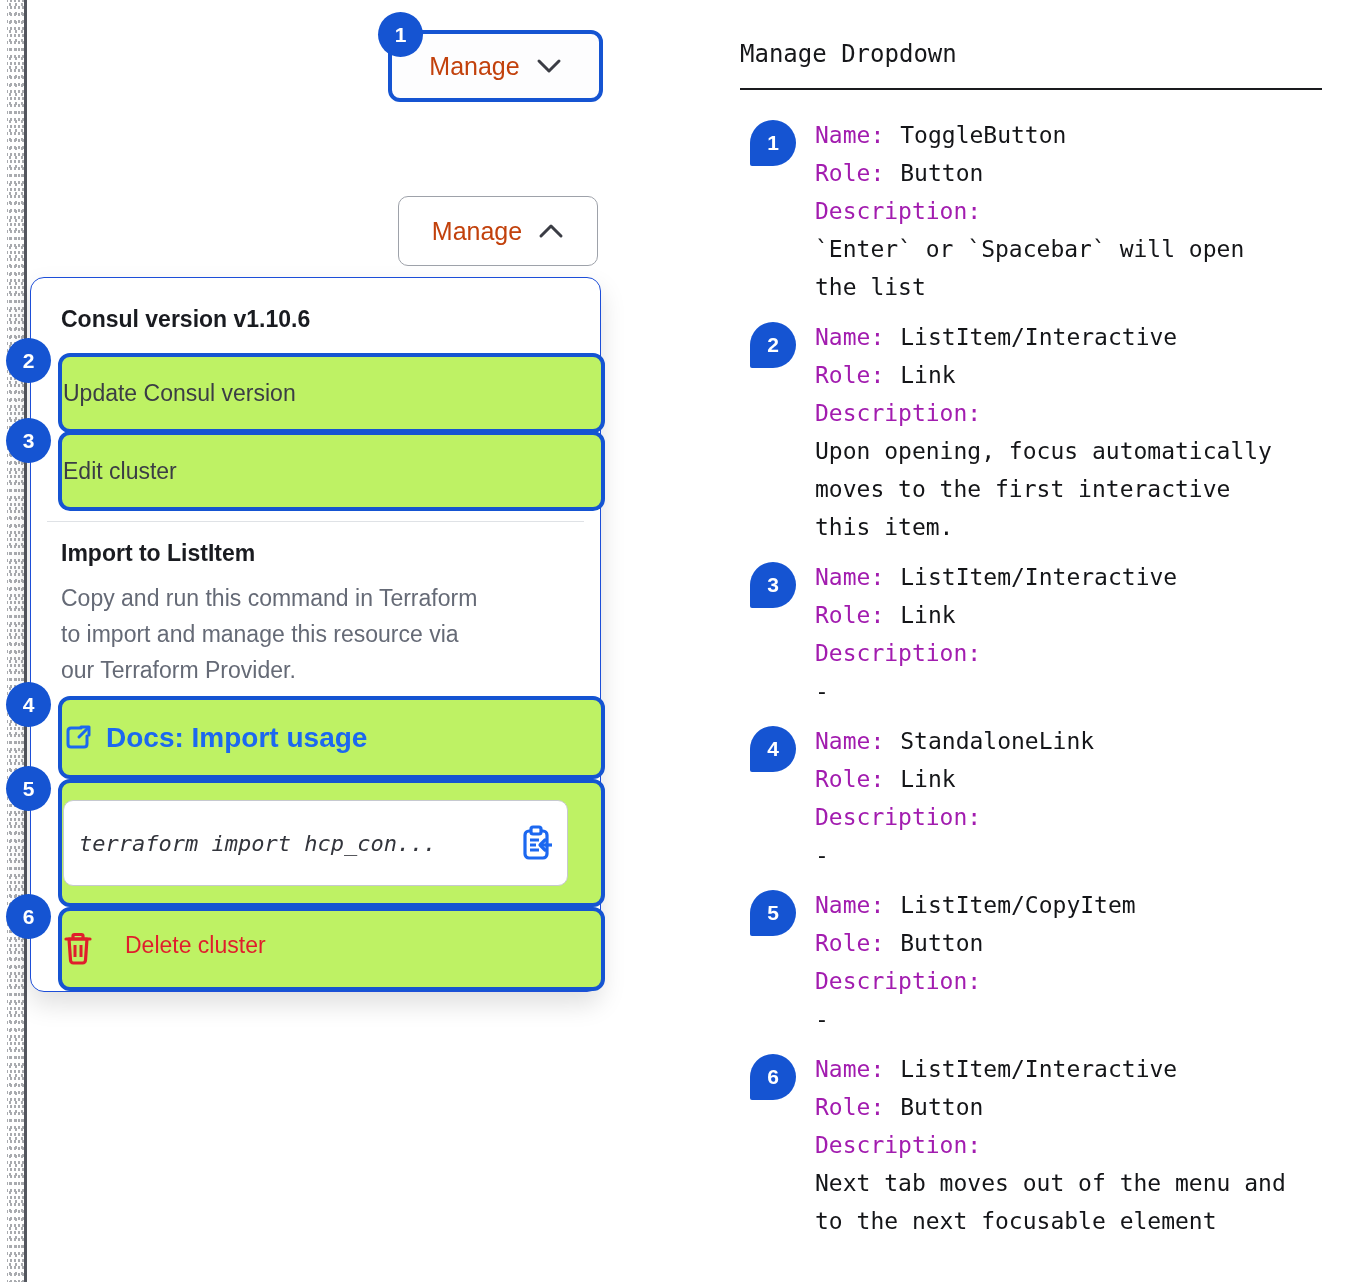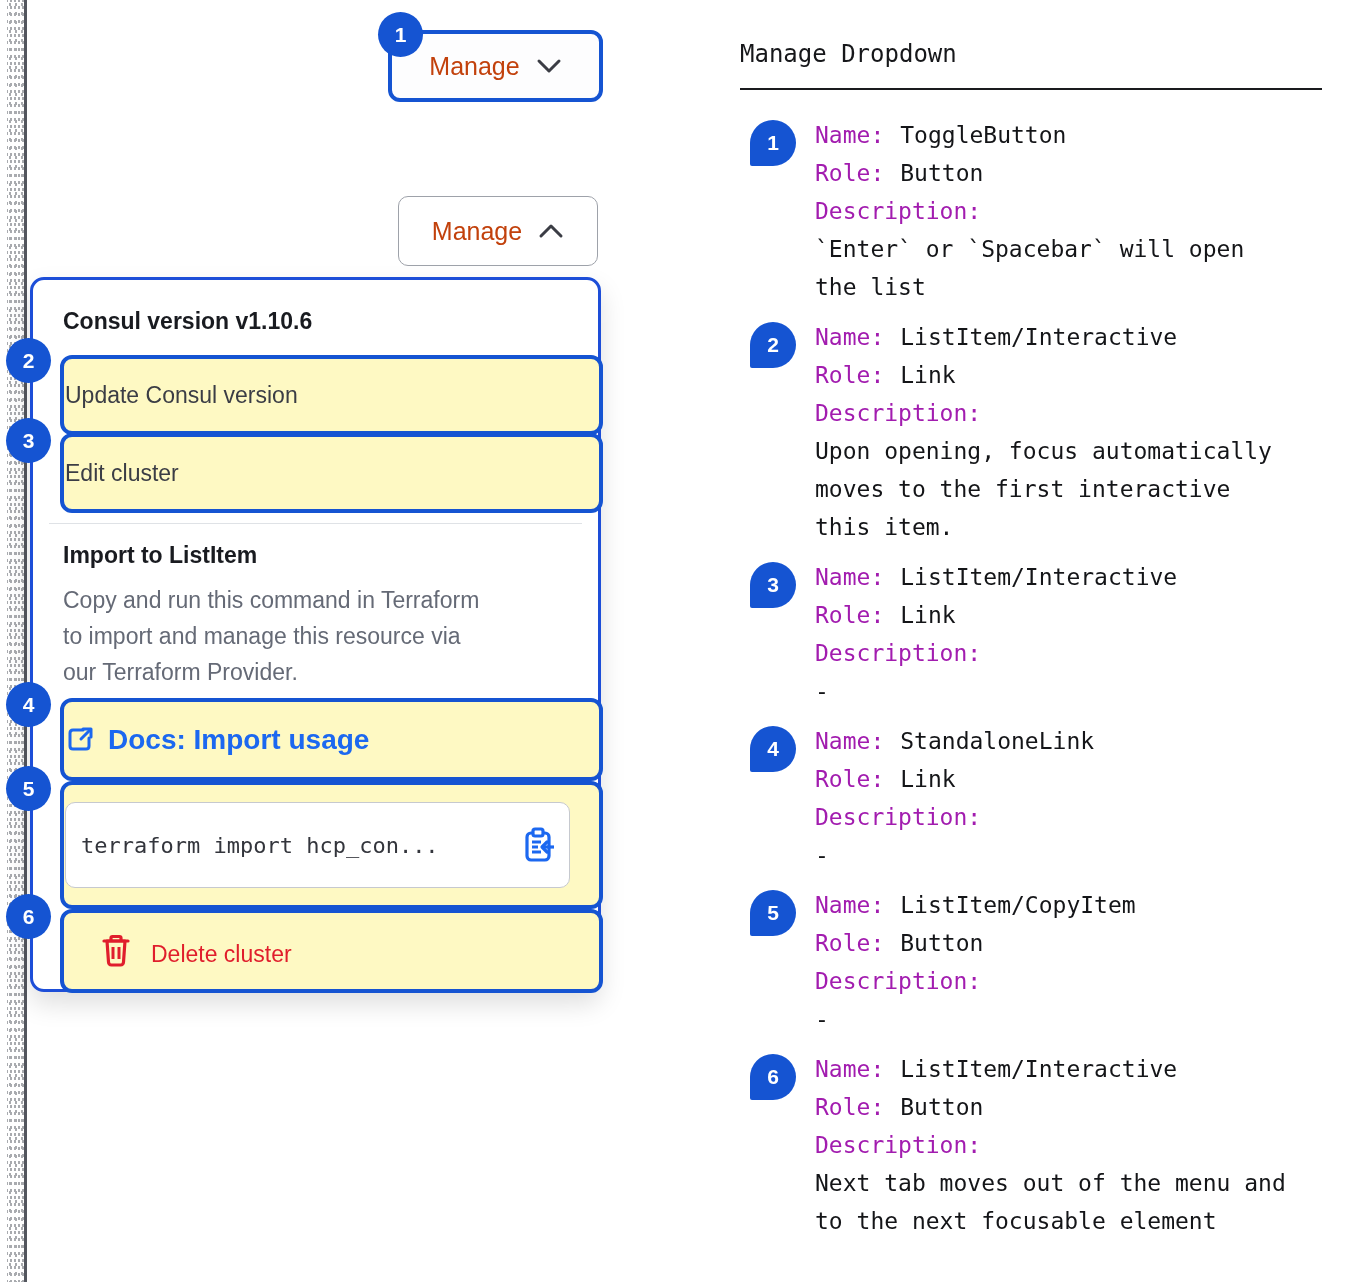--- a/index.html
+++ b/index.html
@@ -11,56 +11,56 @@
   .edge-noise{position:absolute;left:7px;top:0;width:17px;height:1282px;opacity:.5;
     background-image:radial-gradient(#565a61 1px, transparent 1.4px),
                      radial-gradient(#565a61 .8px, transparent 1.1px);
     background-size:6px 9px,4px 7px;background-position:0 0,2px 4px;}
 
   
   .badge{position:absolute;width:45px;height:45px;border-radius:50%;background:#1554d2;
          color:#fff;font-weight:bold;font-size:21px;display:flex;align-items:center;
          justify-content:center;z-index:30;}
   .outline{position:absolute;left:27px;right:-5px;border:4px solid #1554d2;border-radius:12px;
-           background:#fef9c3;display:flex;align-items:center;box-sizing:border-box;z-index:5;}
+           background:#bef264;display:flex;align-items:center;box-sizing:border-box;z-index:5;}
 
   
   .focus-ring{position:absolute;left:388px;top:30px;width:215px;height:72px;border:4px solid #1554d2;
               border-radius:12px;background:#fdfdfe;box-sizing:border-box;display:flex;
               align-items:center;justify-content:center;gap:16px;}
   .btn-label{font-size:25px;color:#c2410c;}
   .open-btn{position:absolute;left:398px;top:196px;width:200px;height:70px;border:1.5px solid #9ea2aa;
             border-radius:10px;background:#fff;box-sizing:border-box;display:flex;align-items:center;
             justify-content:center;gap:16px;}
 
   
   .panel{position:absolute;left:30px;top:277px;width:571px;height:715px;background:#fff;
-         border:3px solid #1d4ed8;border-radius:14px;box-sizing:border-box;
+         border:1px solid #1d4ed8;border-radius:14px;box-sizing:border-box;
          box-shadow:0 12px 26px rgba(0,0,0,.13);}
   .panel-inner{position:relative;width:100%;height:100%;}
   .version-label{position:absolute;left:30px;top:28px;font-size:23px;font-weight:700;color:#191b20;}
   .menu-text{font-size:23px;color:#3b3d45;padding-left:1px;}
   .ol-update{top:75px;height:80px;}
   .ol-edit{top:153px;height:80px;}
   .divider{position:absolute;left:16px;right:16px;top:243px;height:0;border-top:1px solid #dfe2e6;}
   .import-title{position:absolute;left:30px;top:262px;font-size:23px;font-weight:700;color:#191b20;}
   .import-desc{position:absolute;left:30px;top:302px;width:512px;font-size:23px;line-height:36px;
                color:#656a76;white-space:pre-line;}
   .ol-docs{top:418px;height:83px;}
   .docs-link{display:flex;align-items:center;gap:13px;color:#1c68f0;font-size:28px;font-weight:700;
              padding-left:1px;cursor:pointer;}
   .ol-code{top:501px;height:128px;}
   .code-box{margin-left:1px;width:505px;height:86px;border:1.5px solid #c6c9cf;border-radius:10px;
-            box-sizing:border-box;display:flex;align-items:center;background:#fff;}
+            box-sizing:border-box;display:flex;align-items:center;background:#fff;font-style:italic;}
   .code-text{font-family:"DejaVu Sans Mono",monospace;font-size:22px;color:#33353c;
              padding-left:15px;flex:1;}
   .copy-btn{margin-right:12px;cursor:pointer;display:flex;}
   .ol-delete{top:629px;height:84px;}
-  .delete-item{display:flex;align-items:flex-end;gap:20px;color:#e01e2c;font-size:23px;font-weight:500;
-               padding-left:1px;cursor:pointer;margin-left:36px;}
+  .delete-item{display:flex;align-items:flex-start;gap:32px;color:#e01e2c;font-size:23px;font-weight:500;
+               padding-left:1px;cursor:pointer;}
 
   
   .spec{position:absolute;left:740px;top:40px;width:582px;
         font-family:"DejaVu Sans Mono",monospace;}
   .spec-title{font-size:24px;color:#16171a;}
   .spec-rule{border:none;border-top:2px solid #1a1b1e;margin:20px 0 26px 0;}
   .entry{position:relative;padding-left:75px;margin-bottom:12px;}
   .pin{position:absolute;left:10px;top:4px;width:46px;height:46px;background:#1554d2;
        border-radius:23px 23px 23px 2px;color:#fff;display:flex;align-items:center;
        justify-content:center;font-family:"Liberation Sans",sans-serif;font-weight:bold;font-size:21px;}

